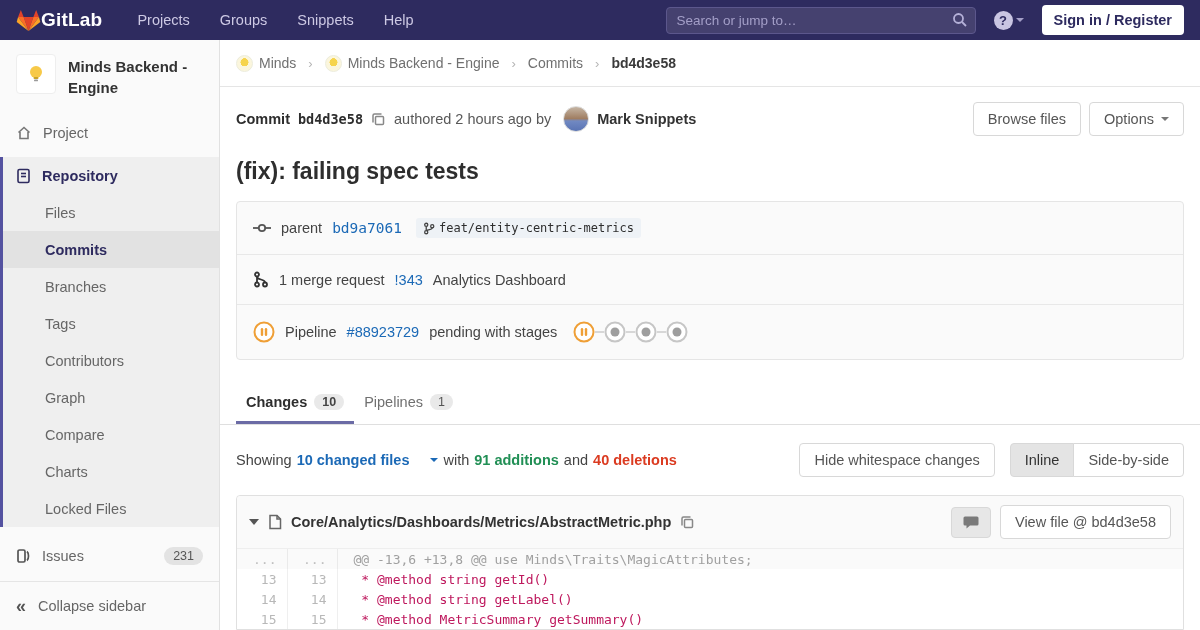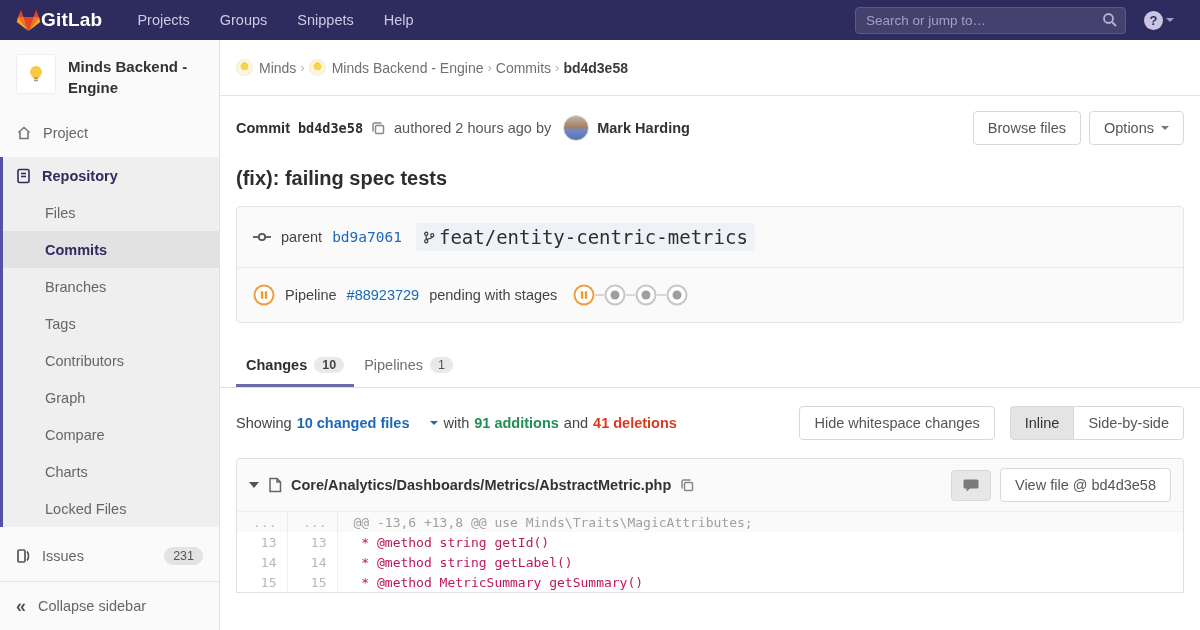--- a/index.html
+++ b/index.html
@@ -7,21 +7,21 @@
     font-family:"Liberation Sans", sans-serif; color:#2e2e2e; }
   .mono { font-family:"DejaVu Sans Mono", monospace; }
 
   
   .navbar { height:40px; background:#2e2b5f; display:flex; align-items:center;
     padding:0 16px; gap:8px; }
   .brand { display:flex; align-items:center; margin-right:16px; cursor:pointer; }
   .brand-name { color:#fff; font-size:19px; font-weight:bold; letter-spacing:.2px; }
   .nav-link { color:#cdc9e4; font-size:14.5px; padding:10px 11px; cursor:pointer; }
   .nav-spacer { flex:1; }
-  .searchbox { position:relative; width:271px; height:27px; }
+  .searchbox { position:relative; width:310px; height:27px; }
   .searchbox input { width:100%; height:100%; background:#45416f; border:1px solid #5c578c;
     border-radius:4px; color:#e8e6f4; font-size:13.5px; padding:0 30px 0 10px;
     font-family:"Liberation Sans", sans-serif; }
   .searchbox input::placeholder { color:#a49fc8; }
   .searchbox .search-ic { position:absolute; right:8px; top:5px; }
   .help-wrap { display:flex; align-items:center; gap:3px; margin:0 10px; cursor:pointer; }
   .help-circle { width:19px; height:19px; border-radius:50%; background:#c9c5e2;
     color:#2e2b5f; font-size:13px; font-weight:bold; display:flex; align-items:center;
     justify-content:center; }
   .chev-down { width:0; height:0; border-left:4px solid transparent; border-right:4px solid transparent;
@@ -52,22 +52,22 @@
   .issues-item { margin-top:10px; justify-content:flex-start; }
   .issues-label { flex:1; }
   .count-pill { background:#e3e3e3; color:#555; border-radius:10px; font-size:12.5px;
     padding:2px 9px; }
   .collapse-row { border-top:1px solid #e5e5e5; height:49px; display:flex; align-items:center;
     gap:12px; padding:0 16px; color:#666; font-size:14.5px; cursor:pointer; }
   .collapse-ic { font-size:18px; font-weight:bold; color:#555; line-height:1; }
 
   
   .main { flex:1; overflow:hidden; }
-  .breadcrumbs { height:56px; border-bottom:1px solid #e5e5e5; display:flex; align-items:center;
-    gap:4px; padding:0 16px; font-size:14px; color:#707070; }
+  .breadcrumbs { height:47px; border-bottom:1px solid #e5e5e5; display:flex; align-items:center;
+    gap:12px; padding:0 16px; font-size:14px; color:#707070; }
   .crumb { display:flex; align-items:center; gap:6px; cursor:pointer; }
   .crumb-avatar { width:17px; height:17px; border-radius:50%; border:1px solid #ececdc;
     background:radial-gradient(circle at 50% 42%, #f6d44d 0 34%, #fbf6dd 36%); flex:none; }
   .crumb-sep { color:#b5b5b5; font-size:13px; }
   .crumb-last { font-weight:bold; color:#3a3a3a; }
 
   .commit-meta { display:flex; align-items:center; padding:15px 16px 12px; gap:8px; }
   .commit-word { font-weight:bold; font-size:14.5px; color:#2e2e2e; }
   .commit-sha-main { font-weight:bold; font-size:13.5px; color:#2e2e2e; }
   .meta-text { color:#585858; font-size:14.5px; }
@@ -75,28 +75,28 @@
     background:linear-gradient(180deg,#c5b5a4 0%,#a07e62 48%,#7189c2 58%,#5a74b4 100%);
     border:1px solid #ddd; }
   .author-name { font-weight:bold; color:#333; font-size:14.5px; }
   .meta-spacer { flex:1; }
   .btn { background:#fff; border:1px solid #d8d8d8; border-radius:4px; padding:8px 14px;
     font-size:14.5px; color:#555; cursor:pointer; font-family:"Liberation Sans", sans-serif;
     display:inline-flex; align-items:center; gap:7px; }
   .caret { width:0; height:0; border-left:4px solid transparent; border-right:4px solid transparent;
     border-top:4px solid #777; display:inline-block; }
 
-  .commit-title { font-size:20px; font-weight:bold; color:#2e2e2e; padding:10px 16px 16px; }
+  .commit-title { font-size:23px; font-weight:bold; color:#2e2e2e; padding:10px 16px 16px; }
 
   .info-box { margin:0 16px; border:1px solid #e5e5e5; border-radius:4px; background:#fafafa; }
   .info-row { display:flex; align-items:center; gap:10px; padding:16px 16px; font-size:14.5px;
     color:#444; }
   .info-row + .info-row { border-top:1px solid #e8e8e8; }
   a.lnk { color:#1b69b6; text-decoration:none; cursor:pointer; }
-  .ref-label { background:#eef2f6; border-radius:3px; padding:3px 7px; font-size:19px;
+  .ref-label { background:#eef2f6; border-radius:3px; padding:3px 7px; font-size:12px;
     color:#2e2e2e; display:inline-flex; align-items:center; gap:4px; margin-left:4px;
     cursor:pointer; }
   .mini-pipeline { display:flex; align-items:center; margin-left:6px; }
   .mp-connector { width:9px; height:2px; background:#d7d7d7; }
 
   
   .tabs { border-bottom:1px solid #dfdfdf; display:flex; padding:0 16px; margin-top:22px; }
   .tab { display:flex; align-items:center; gap:7px; padding:12px 10px 11px; font-size:14.5px;
     color:#707070; cursor:pointer; border-bottom:3px solid transparent; }
   .tab.active { color:#2e2e2e; font-weight:bold; border-bottom-color:#6b6ba5; }
@@ -170,20 +170,21 @@
       <svg width="16" height="16" viewBox="0 0 16 16" fill="none" stroke="#b5b1d8" stroke-width="1.8">
         <circle cx="6.5" cy="6.5" r="4.5"></circle>
           <line x1="10" y1="10" x2="14" y2="14"></line>
       </svg>
     </span>
   </div>
   <div class="help-wrap">
     <span class="help-circle">?</span>
     <span class="chev-down"></span>
   </div>
+  <button class="signin-btn">Sign in / Register</button>
 </header>
 
 <div class="layout">
 
   <aside class="sidebar">
     <div class="ctx-header">
       <span class="proj-avatar">
         <svg width="22" height="22" viewBox="0 0 22 22">
           <circle cx="11" cy="9" r="6" fill="#f7c948"></circle>
           <rect x="8.5" y="14" width="5" height="2" rx="1" fill="#c9a227"></rect>
@@ -267,21 +268,21 @@
       <span class="commit-word">Commit</span>
       <span class="commit-sha-main mono">bd4d3e58</span>
       <span class="ic">
         <svg width="15" height="15" viewBox="0 0 15 15" fill="none" stroke="#888" stroke-width="1.5">
           <rect x="4.5" y="4.5" width="8" height="8" rx="1"></rect>
           <path d="M10.5,2 H3.5 A1.5,1.5 0 0 0 2,3.5 V10.5"></path>
         </svg>
       </span>
       <span class="meta-text">authored 2 hours ago by</span>
       <span class="author-avatar"></span>
-      <span class="author-name">Mark Harding</span>
+      <span class="author-name">Mark Snippets</span>
       <span class="meta-spacer"></span>
       <button class="btn">Browse files</button>
       <button class="btn">
         <span>Options</span>
         <span class="caret"></span>
       </button>
     </div>
 
     <h1 class="commit-title">(fix): failing spec tests</h1>
 
@@ -302,20 +303,33 @@
               <circle cx="3.5" cy="3" r="1.7"></circle>
                 <circle cx="3.5" cy="11" r="1.7"></circle>
                 <circle cx="10" cy="4.5" r="1.7"></circle>
               <path d="M3.5,4.7 V9.3 M10,6.2 C10,8.6 5.5,7.6 3.8,9.4"></path>
             </svg>
           </span>
           <span>feat/entity-centric-metrics</span>
         </span>
       </div>
 
+      <div class="info-row">
+        <span class="ic">
+          <svg width="16" height="17" viewBox="0 0 16 17" fill="none" stroke="#333" stroke-width="1.8">
+            <circle cx="4" cy="3.5" r="2"></circle>
+              <circle cx="4" cy="13.5" r="2"></circle>
+              <circle cx="12" cy="13.5" r="2"></circle>
+            <path d="M4,5.5 V11.5 M4,5.5 C4,9.5 12,7.5 12,11.5"></path>
+          </svg>
+        </span>
+        <span>1 merge request</span>
+        <a class="lnk">!343</a>
+        <span>Analytics Dashboard</span>
+      </div>
 
       <div class="info-row">
         <span class="ic">
           <svg width="22" height="22" viewBox="0 0 22 22">
             <circle cx="11" cy="11" r="9.5" fill="#fff" stroke="#ef9f36" stroke-width="2"></circle>
             <rect x="7.8" y="7" width="2.4" height="8" rx="1.2" fill="#ef9f36"></rect>
             <rect x="11.8" y="7" width="2.4" height="8" rx="1.2" fill="#ef9f36"></rect>
           </svg>
         </span>
         <span>Pipeline</span>
@@ -367,21 +381,21 @@
 
     <div class="diff-controls">
       <span>Showing</span>
       <span class="blue-bold">
         <span>10 changed files</span>
         <span class="caret"></span>
       </span>
       <span>with</span>
       <span class="green-bold">91 additions</span>
       <span>and</span>
-      <span class="red-bold">41 deletions</span>
+      <span class="red-bold">40 deletions</span>
       <span class="dc-spacer"></span>
       <button class="btn">Hide whitespace changes</button>
       <span class="btn-group">
         <button class="btn seg-active">Inline</button>
         <button class="btn">Side-by-side</button>
       </span>
     </div>
 
     <div class="file-card">
       <div class="file-header">

